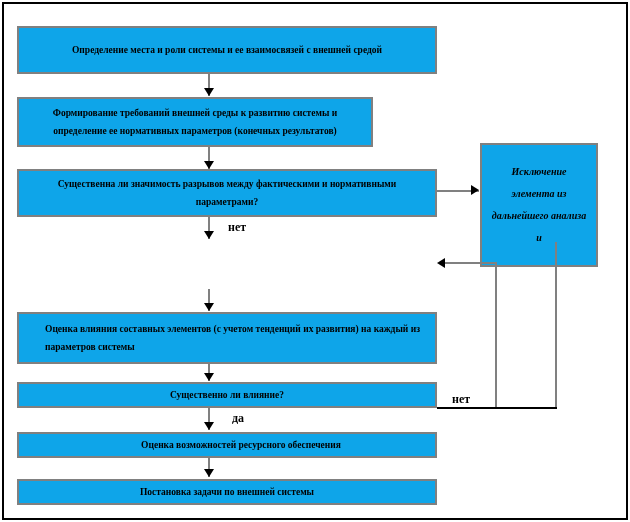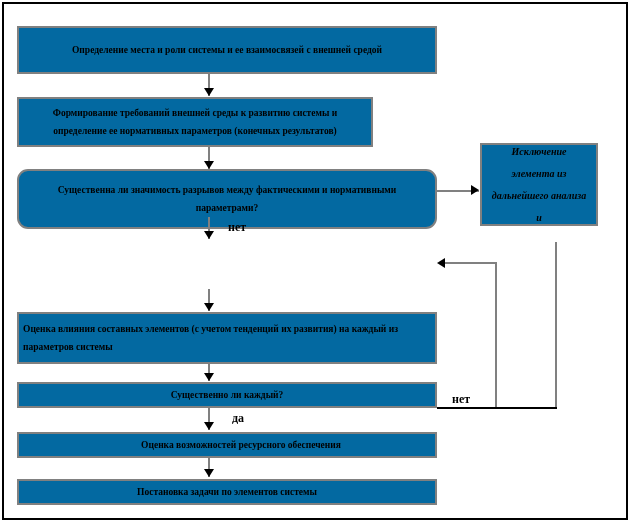--- a/index.html
+++ b/index.html
@@ -24,36 +24,36 @@
     left: 2px;
     top: 2px;
     width: 626px;
     height: 518px;
     border: 2px solid #000000;
     box-sizing: border-box;
   }
   .node {
     position: absolute;
     border: 2px solid #808080;
-    background: #0369a1;
+    background: #0ea5e9;
     box-sizing: border-box;
     display: flex;
     align-items: center;
     justify-content: center;
     text-align: center;
     font-weight: bold;
     color: #000000;
     font-size: 9.5px;
     line-height: 1.9;
     padding: 2px 8px;
   }
   .node.left-align {
     justify-content: flex-start;
     text-align: left;
-    padding-left: 4px;
+    padding-left: 26px;
   }
   .node.italic {
     font-style: italic;
     font-size: 10px;
     line-height: 2.2;
   }
   
   .vline {
     position: absolute;
     width: 2px;
@@ -111,28 +111,28 @@
   <div class="vline" style="left:208px; top:74px; height:22px;"></div>
   <div class="arrow-down" style="left:204px; top:88px;"></div>
 
   <div class="node" style="left:17px; top:97px; width:356px; height:50px;font-family:Liberation Serif, serif;">
     <span>Формирование требований внешней среды к развитию системы и определение ее нормативных параметров (конечных результатов)</span>
   </div>
 
   <div class="vline" style="left:208px; top:147px; height:22px;"></div>
   <div class="arrow-down" style="left:204px; top:161px;"></div>
 
-  <div class="node" style="left:17px; top:169px; width:420px; height:60px;border-radius:11px;">
+  <div class="node" style="left:17px; top:169px; width:420px; height:48px;">
     <span>Существенна ли значимость разрывов между фактическими и нормативными параметрами?</span>
   </div>
 
   <div class="hline" style="left:437px; top:190px; width:42px;"></div>
   <div class="arrow-right" style="left:471px; top:185px;"></div>
 
-  <div class="node italic" style="left:480px; top:143px; width:118px; height:83px;">
+  <div class="node italic" style="left:480px; top:143px; width:118px; height:124px;">
     <span>Исключение элемента из дальнейшего анализа и</span>
   </div>
 
   <div class="vline" style="left:208px; top:217px; height:22px;"></div>
   <div class="arrow-down" style="left:204px; top:231px;"></div>
   <div class="edge-label" style="left:228px; top:220px;">нет</div>
 
 
   <div class="arrow-left" style="left:437px; top:258px;"></div>
   <div class="hline" style="left:445px; top:262px; width:52px;"></div>
@@ -146,33 +146,33 @@
   <div class="arrow-down" style="left:204px; top:303px;"></div>
 
   <div class="node left-align" style="left:17px; top:312px; width:420px; height:52px;">
     <span>Оценка влияния составных элементов (с учетом тенденций их развития) на каждый из параметров системы</span>
   </div>
 
   <div class="vline" style="left:208px; top:364px; height:17px;"></div>
   <div class="arrow-down" style="left:204px; top:373px;"></div>
 
   <div class="node" style="left:17px; top:382px; width:420px; height:26px;">
-    <span>Существенно ли каждый?</span>
+    <span>Существенно ли влияние?</span>
   </div>
 
   <div class="edge-label" style="left:452px; top:392px;">нет</div>
 
   <div class="vline" style="left:208px; top:408px; height:22px;"></div>
   <div class="arrow-down" style="left:204px; top:422px;"></div>
   <div class="edge-label" style="left:232px; top:411px;">да</div>
 
   <div class="node" style="left:17px; top:432px; width:420px; height:26px;padding-left:36px;">
     <span>Оценка возможностей ресурсного обеспечения</span>
   </div>
 
   <div class="vline" style="left:208px; top:458px; height:19px;"></div>
   <div class="arrow-down" style="left:204px; top:469px;"></div>
 
   <div class="node" style="left:17px; top:479px; width:420px; height:26px;">
-    <span>Постановка задачи по элементов системы</span>
+    <span>Постановка задачи по внешней системы</span>
   </div>
 
 </div>
 
 </body></html>

